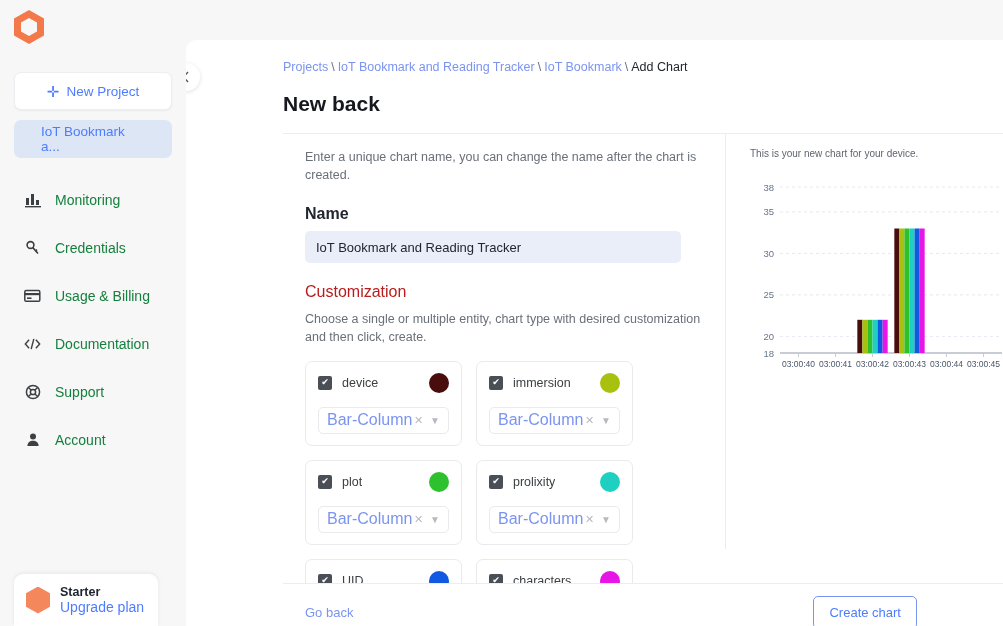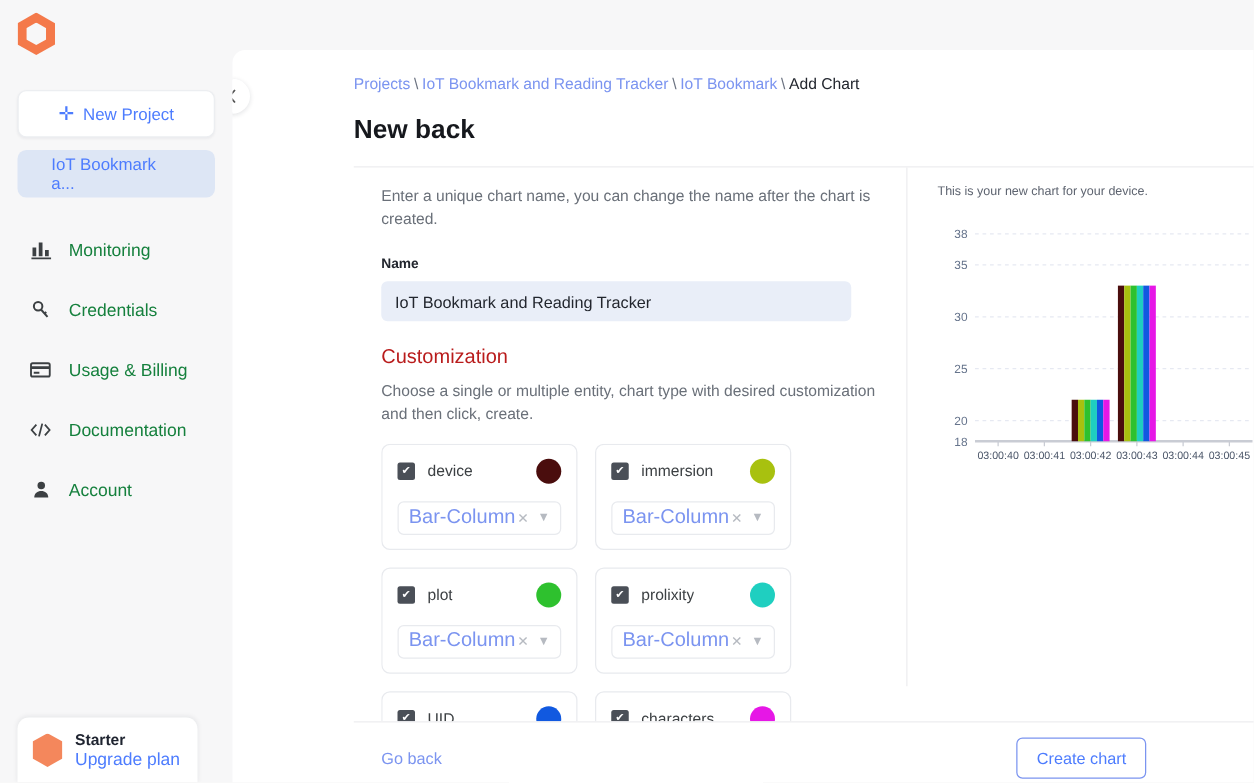--- a/index.html
+++ b/index.html
@@ -99,21 +99,21 @@
   }
   .left-col { width: 442px; padding: 14px 22px 0 22px; position: relative; }
   .divider {
     position: absolute; left: 442px; top: 0; width: 1px; height: 415px;
     background: #ededf0;
   }
   .right-col { width: 281px; padding: 14px 10px 0 25px; }
 
   .helper-text { font-size: 12.5px; color: #6a7079; line-height: 1.45; }
   .field-label {
-    font-size: 11px; color: #22262e; font-weight: bold; margin-top: 21px;
+    font-size: 16px; color: #22262e; font-weight: bold; margin-top: 21px;
   }
   .name-input {
     margin-top: 8px; width: 376px; height: 32px; background: #e9eef8;
     border: none; border-radius: 5px; padding: 0 11px;
     font-size: 13px; color: #22262e;
     font-family: "Liberation Sans", sans-serif;
   }
   .section-title {
     margin-top: 20px; font-size: 16px; color: #b91c1c;
   }
@@ -229,20 +229,30 @@
       </div>
       <div class="nav-item">
         <span class="ico">
           <svg width="18" height="14" viewBox="0 0 18 14">
               <path d="M5.4 2.5 L1.4 7 L5.4 11.5" stroke="#3c4043" stroke-width="1.5" fill="none"></path>
               <path d="M12.6 2.5 L16.6 7 L12.6 11.5" stroke="#3c4043" stroke-width="1.5" fill="none"></path>
               <path d="M10.4 1.6 L7.6 12.4" stroke="#3c4043" stroke-width="1.5" fill="none"></path>
             </svg>
         </span>
         <span class="txt">Documentation</span>
+      </div>
+      <div class="nav-item">
+        <span class="ico">
+          <svg width="16" height="16" viewBox="0 0 16 16">
+              <circle cx="8" cy="8" r="6.6" fill="none" stroke="#3c4043" stroke-width="1.5"></circle>
+              <circle cx="8" cy="8" r="2.6" fill="none" stroke="#3c4043" stroke-width="1.5"></circle>
+              <path d="M3.4 3.4 L6.1 6.1 M12.6 3.4 L9.9 6.1 M3.4 12.6 L6.1 9.9 M12.6 12.6 L9.9 9.9" stroke="#3c4043" stroke-width="1.4"></path>
+            </svg>
+        </span>
+        <span class="txt">Support</span>
       </div>
       <div class="nav-item">
         <span class="ico">
           <svg width="16" height="16" viewBox="0 0 16 16">
               <circle cx="8" cy="4.4" r="3" fill="#3c4043"></circle>
               <path d="M2.4 14 C2.4 10.4 5 8.7 8 8.7 C11 8.7 13.6 10.4 13.6 14 Z" fill="#3c4043"></path>
             </svg>
         </span>
         <span class="txt">Account</span>
       </div>

